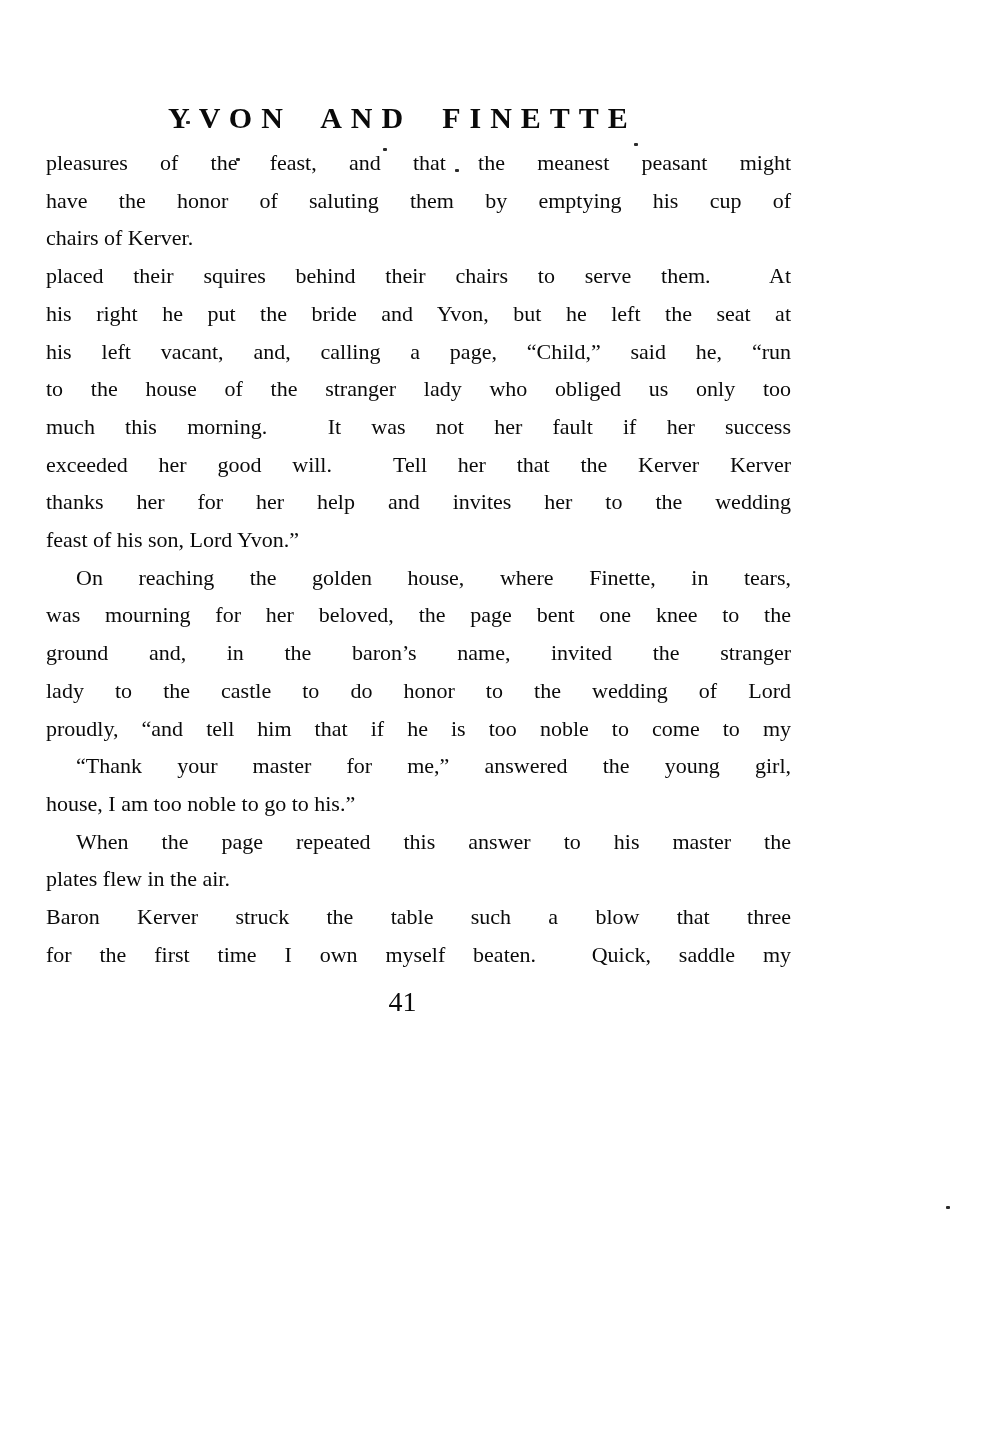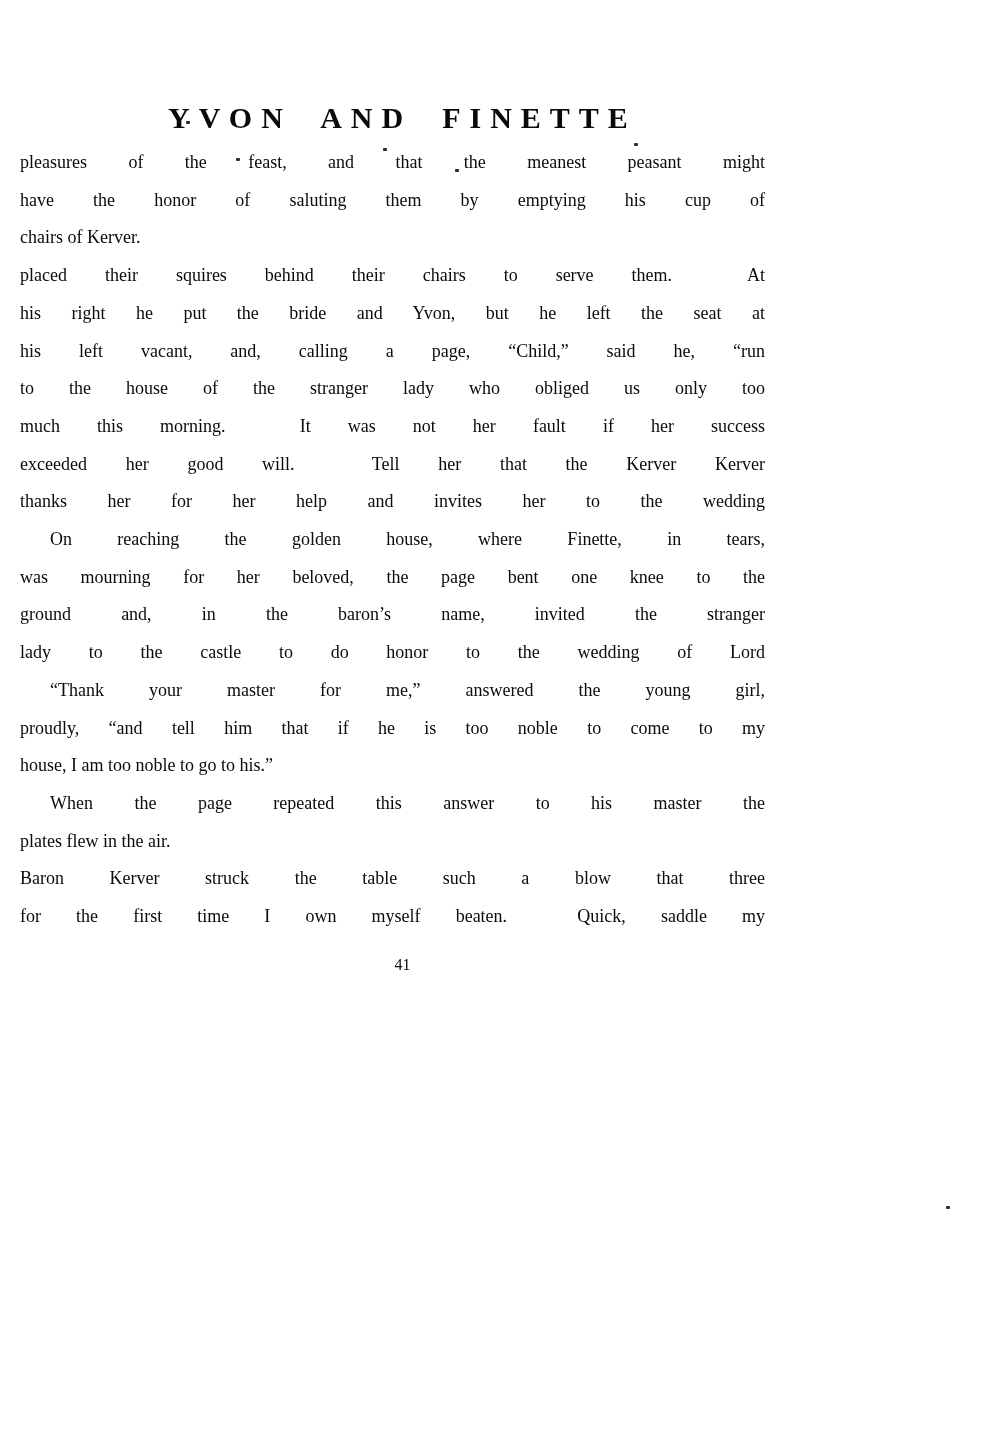--- a/index.html
+++ b/index.html
@@ -26,38 +26,38 @@
     height: 36px;
     line-height: 36px;
     font-size: 30px;
     font-weight: 700;
     text-align: center;
     letter-spacing: 0.30em;
     word-spacing: 0.45em;
     white-space: nowrap;
   }
   .text {
-    margin: 8px 0 0 20px;
+    margin: 8px 0 0 46px;
     width: 745px;
-    font-size: 18px;
+    font-size: 22px;
     line-height: 37.7px;
   }
   .para { margin: 0; }
   .line {
     text-align: justify;
     text-align-last: justify;
     white-space: pre-wrap;
   }
   .line.last { text-align-last: left; }
   .line.indent { padding-left: 30px; }
   .pagenum {
     margin: 14px 0 4px 30px;
     width: 745px;
     text-align: center;
-    font-size: 16px;
+    font-size: 28px;
     line-height: 30px;
   }
   .speck {
     position: absolute;
     background: #2b2b2b;
     width: 4px;
     height: 3px;
     border-radius: 1px;
   }
 </style>
@@ -81,30 +81,31 @@
         <div class="line last">chairs of Kerver.</div>
       </div>
       <div class="para">
         <div class="line">placed their squires behind their chairs to serve them.  At</div>
         <div class="line">his right he put the bride and Yvon, but he left the seat at</div>
         <div class="line">his left vacant, and, calling a page, “Child,” said he, “run</div>
         <div class="line">to the house of the stranger lady who obliged us only too</div>
         <div class="line">much this morning.  It was not her fault if her success</div>
         <div class="line">exceeded her good will.  Tell her that the Kerver Kerver</div>
         <div class="line">thanks her for her help and invites her to the wedding</div>
+        <div class="line last">feast of his son, Lord Yvon.”</div>
       </div>
       <div class="para">
         <div class="line indent">On reaching the golden house, where Finette, in tears,</div>
         <div class="line">was mourning for her beloved, the page bent one knee to the</div>
         <div class="line">ground and, in the baron’s name, invited the stranger</div>
         <div class="line">lady to the castle to do honor to the wedding of Lord</div>
       </div>
       <div class="para">
+        <div class="line">proudly, “and tell him that if he is too noble to come to my</div>
         <div class="line indent">“Thank your master for me,” answered the young girl,</div>
-        <div class="line">proudly, “and tell him that if he is too noble to come to my</div>
         <div class="line last">house, I am too noble to go to his.”</div>
       </div>
       <div class="para">
         <div class="line indent">When the page repeated this answer to his master the</div>
         <div class="line last">plates flew in the air.</div>
         <div class="line">Baron Kerver struck the table such a blow that three</div>
       </div>
       <div class="para">
         <div class="line">for the first time I own myself beaten.  Quick, saddle my</div>
       </div>

